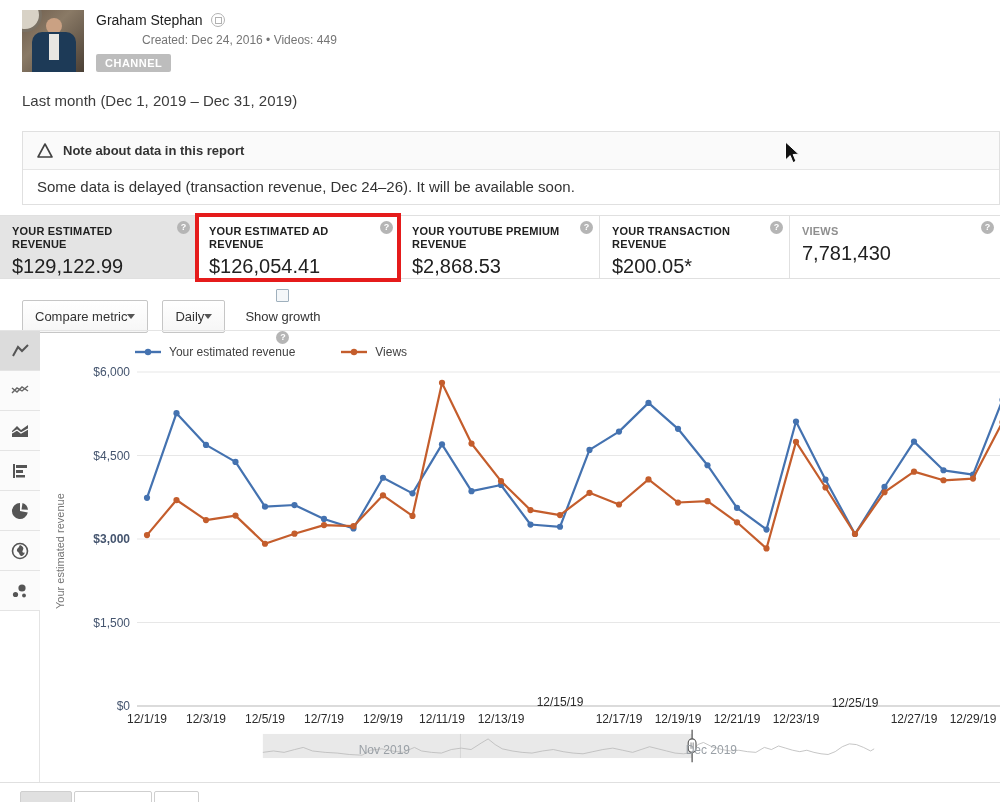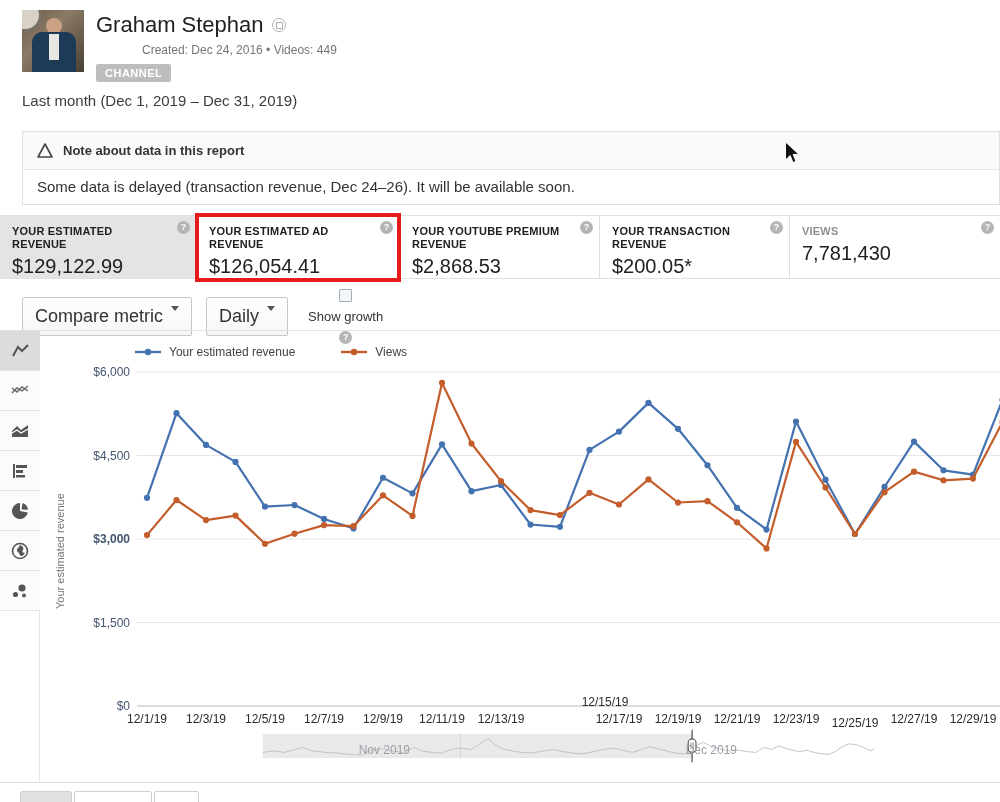--- a/index.html
+++ b/index.html
@@ -13,21 +13,21 @@
   .avatar { width:62px; height:62px; position:relative; overflow:hidden; background:
     linear-gradient(135deg,#6b5a4a 0%,#8a7a66 40%,#4a3f35 100%); flex:0 0 auto; }
   .avatar .clock { position:absolute; left:-14px; top:-12px; width:34px; height:34px; border-radius:50%;
     background:#d8d2c6; border:3px solid #7a7164; }
   .avatar .head { position:absolute; left:24px; top:8px; width:16px; height:16px; border-radius:50%; background:#caa183; }
   .avatar .suit { position:absolute; left:10px; top:22px; width:44px; height:40px; background:#1d3a57;
     border-radius:10px 10px 0 0; }
   .avatar .shirt { position:absolute; left:27px; top:24px; width:10px; height:26px; background:#e8e6e2; }
   #title-block { margin-left:12px; padding-top:2px; }
   #channel-title-row { display:flex; align-items:center; gap:8px; }
-  #channel-title { font-size:22px; color:#212121; }
+  #channel-title { font-size:14px; color:#212121; }
   .ext-icon { width:14px; height:14px; border:1.5px solid #9e9e9e; border-radius:50%; position:relative; opacity:.8; }
   .ext-icon:after { content:""; position:absolute; left:3px; top:3px; width:5px; height:5px; border:1.2px solid #9e9e9e; }
   #channel-meta { font-size:12px; color:#757575; margin-top:5px;margin-left:46px; }
   #channel-badge { display:inline-block; margin-top:7px; background:#bdbdbd; color:#fff;
     font-size:11px; font-weight:bold; letter-spacing:.5px; padding:3px 9px; border-radius:2px; }
   #period-label { position:absolute; left:22px; top:92px; font-size:15px; color:#3c3c3c; }
   
   #note-banner { position:absolute; left:22px; right:0; top:131px; border:1px solid #e0e0e0; background:#fff; }
   #note-banner .nb-head { display:flex; align-items:center; gap:10px; background:#fafafa;
     border-bottom:1px solid #e6e6e6; padding:11px 14px; font-size:13px; font-weight:bold; color:#333; }
@@ -40,22 +40,22 @@
   .metric-card.selected { background:#e4e4e4; }
   .metric-label { font-size:11px; font-weight:bold; color:#212121; letter-spacing:.2px; line-height:13px; padding-right:18px; }
   .metric-card.muted .metric-label { color:#8f8f8f; font-weight:bold; }
   .metric-value { font-size:20px; color:#212121; margin-top:4px; }
   .help-icon { position:absolute; top:5px; right:6px; width:13px; height:13px; border-radius:50%;
     background:#b5b5b5; color:#fff; font-size:9px; font-weight:bold; text-align:center; line-height:13px; }
   .red-annotation { position:absolute; left:-2px; right:-2px; top:-3px; bottom:-4px;
     border:4px solid #e51b1b; pointer-events:none; z-index:5; }
   
   #controls { position:absolute; left:22px; top:289px; display:flex; align-items:center; gap:14px; }
-  .dd-btn { display:flex; align-items:flex-start; gap:8px; border:1px solid #c6c6c6; border-radius:2px;
-    background:linear-gradient(#fff,#f6f6f6); padding:8px 12px; font-size:18px; color:#333; cursor:pointer; }
+  .dd-btn { display:flex; align-items:center; border:1px solid #c6c6c6; border-radius:2px;
+    background:linear-gradient(#fff,#f6f6f6); padding:8px 12px; font-size:13px; color:#333; cursor:pointer; }
   .caret { width:0; height:0; border-left:4px solid transparent; border-right:4px solid transparent; border-top:5px solid #555; }
   #growth-wrap { display:flex; align-items:center; gap:7px; margin-left:6px;flex-direction:column; }
   #growth-checkbox { width:13px; height:13px; border:1px solid #9fb0bd; background:#f4f7f9; border-radius:1px; }
   #growth-label { font-size:13px; color:#333; }
   
   #chart-section { position:absolute; left:0; top:330px; width:1000px; height:452px; border-top:1px solid #e4e4e4; }
   #chart-sidebar { position:absolute; left:0; top:0; width:40px; height:452px; border-right:1px solid #e4e4e4; }
   .ct-cell { width:40px; height:40px; border-bottom:1px solid #e4e4e4; display:flex; align-items:center;
     justify-content:center; background:#fbfbfb; cursor:pointer; }
   .ct-cell.selected { background:#dcdcdc; }
@@ -305,26 +305,26 @@
           <circle cx="865.5" cy="60.099999999999966" r="3.1" fill="#c45d2c"></circle>
         </svg>
       <div id="x-ticks">
           <div class="x-tick" style="left: 78px; top: 381px;">12/1/19</div>
           <div class="x-tick" style="left: 137px; top: 381px;">12/3/19</div>
           <div class="x-tick" style="left: 196px; top: 381px;">12/5/19</div>
           <div class="x-tick" style="left: 255px; top: 381px;">12/7/19</div>
           <div class="x-tick" style="left: 314px; top: 381px;">12/9/19</div>
           <div class="x-tick" style="left: 373px; top: 381px;">12/11/19</div>
           <div class="x-tick" style="left: 432px; top: 381px;">12/13/19</div>
-          <div class="x-tick" style="left: 491px; top: 364px; margin-left: 45px;">12/15/19</div>
+          <div class="x-tick" style="left: 491px; top: 364px;">12/15/19</div>
           <div class="x-tick" style="left: 550px; top: 381px;">12/17/19</div>
           <div class="x-tick" style="left: 609px; top: 381px;">12/19/19</div>
           <div class="x-tick" style="left: 668px; top: 381px;">12/21/19</div>
           <div class="x-tick" style="left: 727px; top: 381px;">12/23/19</div>
-          <div class="x-tick" style="left: 786px; top: 385px;">12/25/19</div>
+          <div class="x-tick" style="left: 786px; top: 365px;">12/25/19</div>
           <div class="x-tick" style="left: 845px; top: 381px;">12/27/19</div>
           <div class="x-tick" style="left: 904px; top: 381px;">12/29/19</div>
         </div>
       <svg id="scrubber" width="863" height="48" viewBox="0 -7 863 48">
           <rect x="0" y="0" width="606" height="34" fill="#e9e9e9"></rect>
           <line x1="279" y1="0" x2="279" y2="34" stroke="#cfcfcf" stroke-width="1"></line>
           <polyline points="0,26 15,24 30,26 45,22 57,19 70,24 88,26 105,27 122,29 140,30 152,23 168,21 182,24 198,26 214,19 224,24 238,26 252,27 266,22 280,20 294,22 308,13 318,7 328,15 338,21 352,24 366,26 380,27 395,24 410,22 424,25 438,27 452,28 466,25 480,22 494,20 508,23 522,26 534,22 546,18 558,21 570,24 582,27 594,28 606,26 614,15 622,12 634,18 648,22 660,24 672,23 684,25 696,26 708,19 718,22 728,17 738,20 748,23 758,25 768,23 778,26 788,28 798,29 808,25 818,18 828,14 838,15 848,19 858,24 863,21" fill="none" stroke="#bcbcbc" stroke-width="1.2"></polyline>
           <line x1="606" y1="-6" x2="606" y2="40" stroke="#444" stroke-width="1.6"></line>
           <rect x="600.5" y="7" width="11" height="19" rx="5.5" fill="#fff" stroke="#555" stroke-width="1.6"></rect>
           <line x1="604.5" y1="12" x2="604.5" y2="21" stroke="#555" stroke-width="1"></line>

